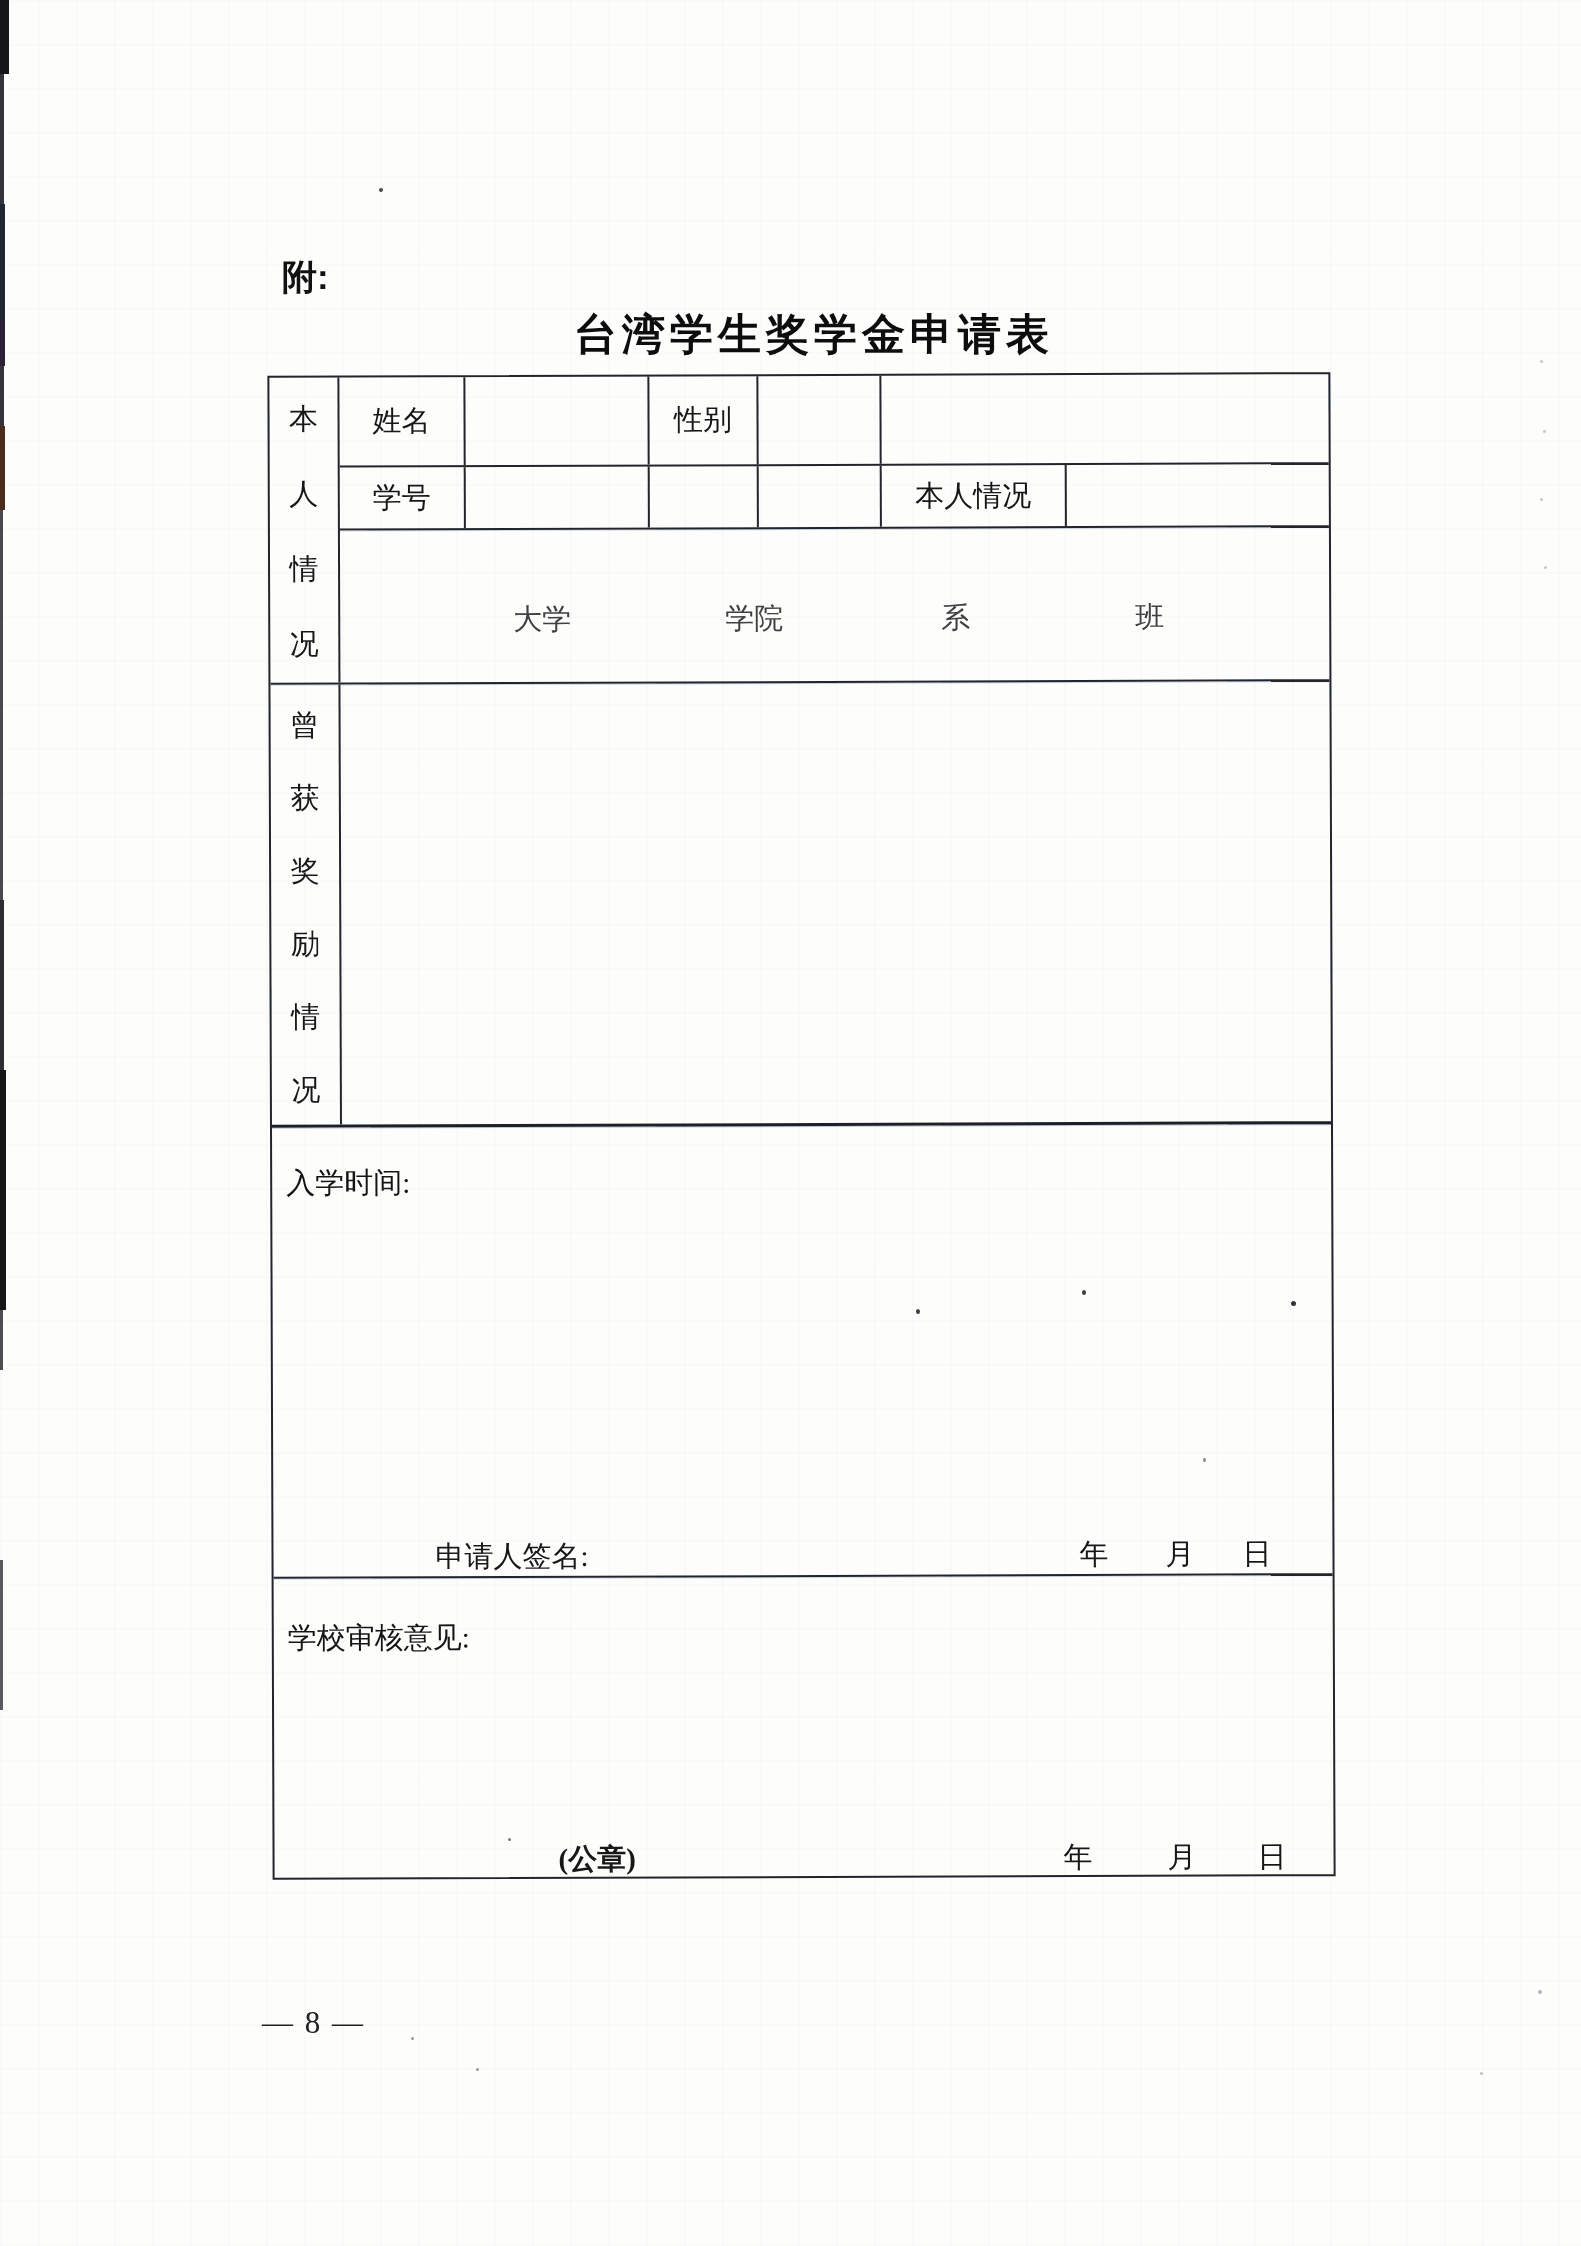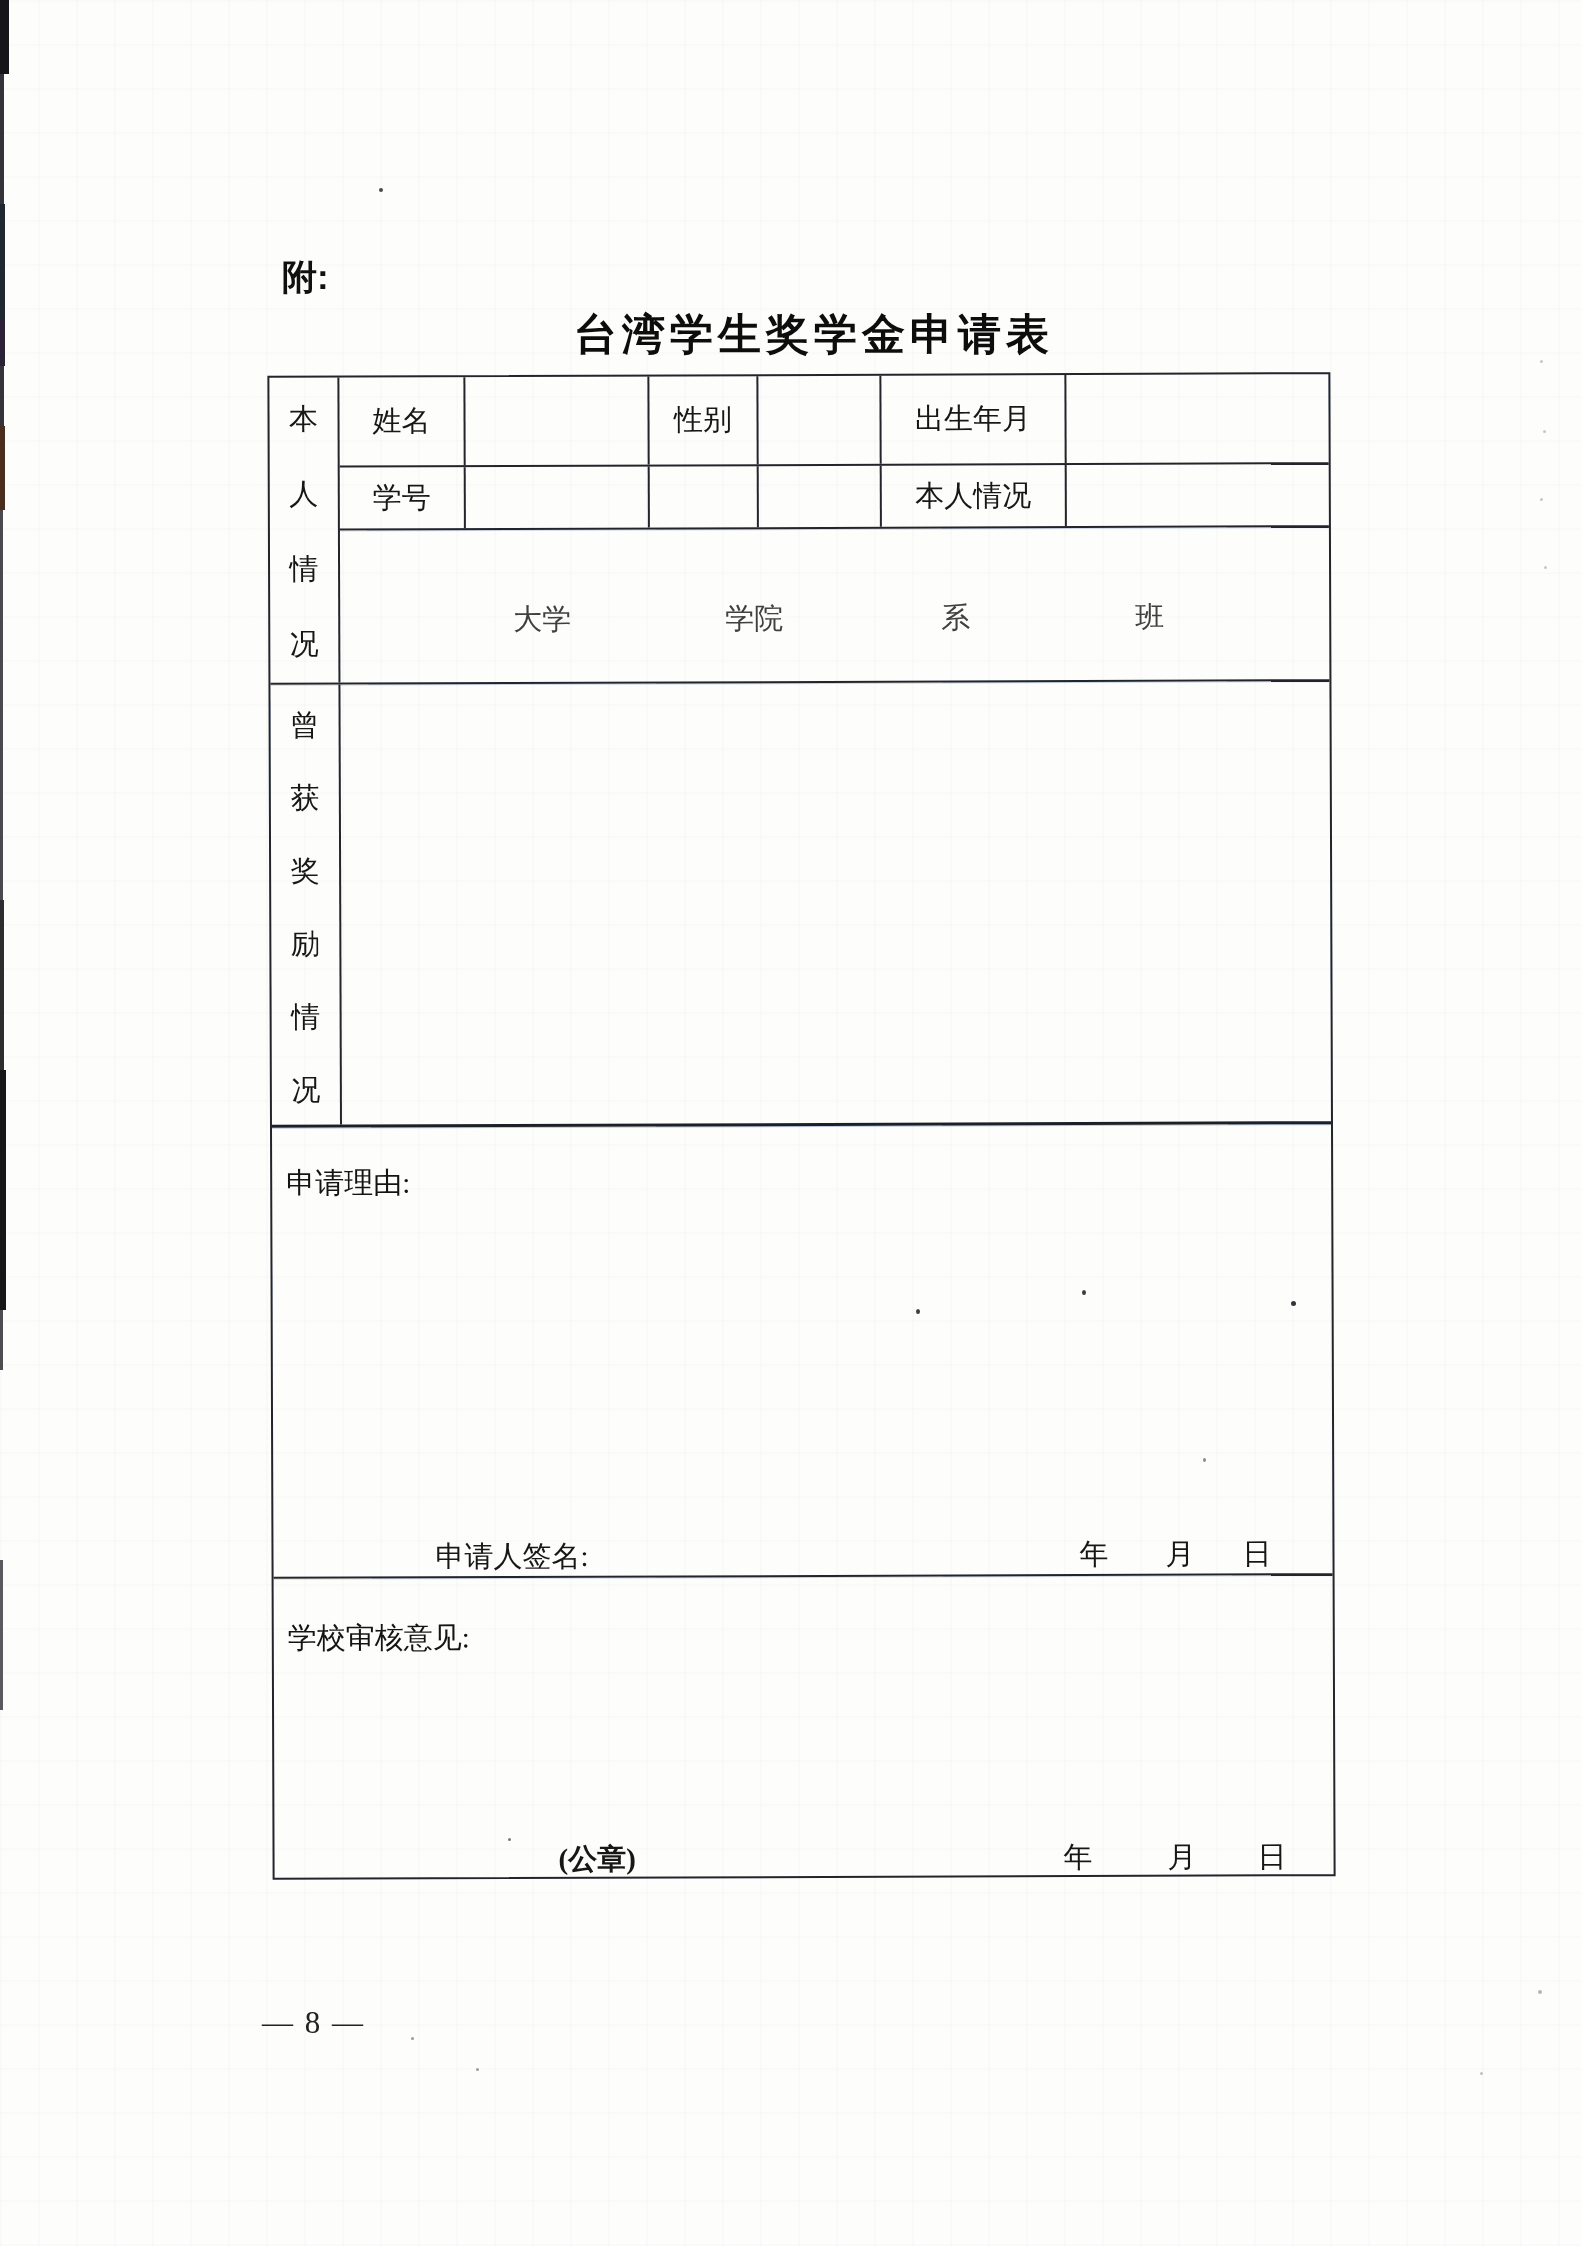--- a/index.html
+++ b/index.html
@@ -118,21 +118,20 @@
   <div class="block-top">
     <div class="hdr-col">
       <span class="vert-label">本人情况</span>
     </div>
     <div class="top-rows">
       <div class="row r1">
         <div class="cell w-c1">姓名</div>
         <div class="cell w-c2"></div>
         <div class="cell w-c3">性别</div>
         <div class="cell w-c4"></div>
-        <div class="cell w-c5">出生年月</div>
         <div class="cell last"></div>
       </div>
       <div class="row r2">
         <div class="cell w-c1">学号</div>
         <div class="cell w-c2"></div>
         <div class="cell w-c3"></div>
         <div class="cell w-c4"></div>
         <div class="cell w-c5">本人情况</div>
         <div class="cell last"></div>
       </div>
@@ -146,21 +145,21 @@
   </div>
 
   <div class="block-awards">
     <div class="hdr-col">
       <span class="vert-label">曾获奖励情况</span>
     </div>
     <div class="awards-blank"></div>
   </div>
 
   <div class="block-reason">
-    <span class="corner-label" style="top:36px;">申请理由:</span>
+    <span class="corner-label" style="top:36px;">入学时间:</span>
     <span class="pos-abs" style="left:162px;top:400px;">申请人签名:</span>
     <span class="pos-abs" style="left:806px;top:400px;">年</span>
     <span class="pos-abs" style="left:892px;top:400px;">月</span>
     <span class="pos-abs" style="left:969px;top:400px;">日</span>
   </div>
 
   <div class="block-review">
     <span class="corner-label" style="top:40px;">学校审核意见:</span>
     <span class="pos-abs" style="left:284px;top:252px;font-weight:bold;">(公章)</span>
     <span class="pos-abs" style="left:789px;top:252px;">年</span>

